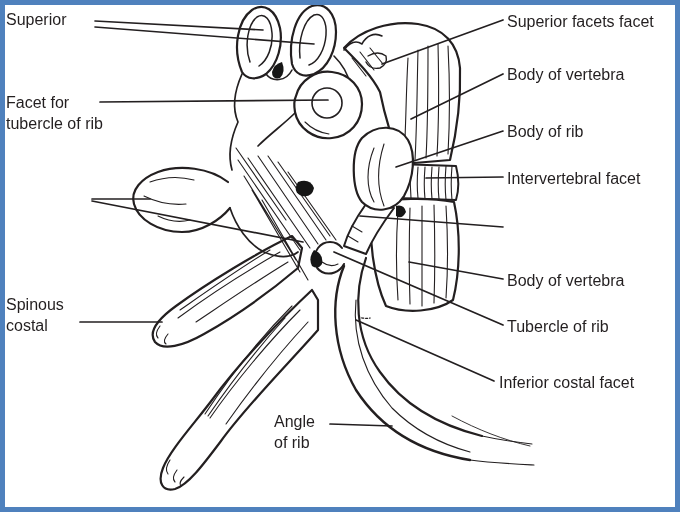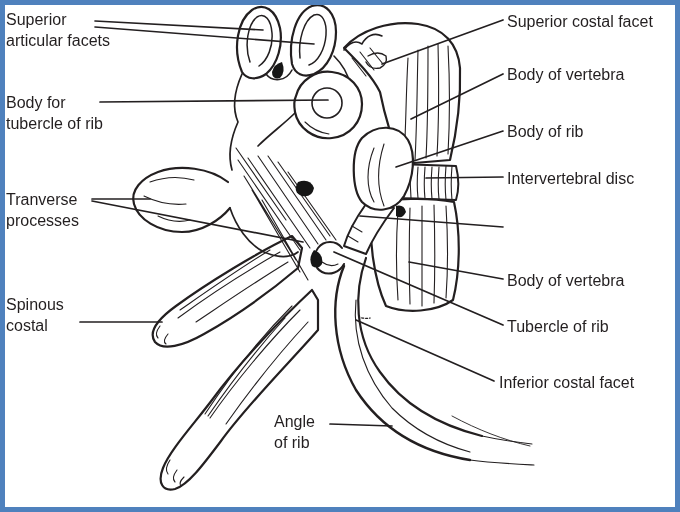--- a/index.html
+++ b/index.html
@@ -135,46 +135,41 @@
         <path d="M503,279 L409,262"></path>
         <path d="M503,325 L334,252"></path>
         <path d="M494,381 L356,320"></path>
         <path d="M330,424 L392,426"></path>
       </g>
     </g>
   </svg>
 
   <div class="label" style="left:6px;top:9px">
     <span class="ln">Superior</span>
-    <span class="ln">articular facets</span>
   </div>
   <div class="label" style="left:6px;top:92px">
-    <span class="ln">Body for</span>
+    <span class="ln">Facet for</span>
     <span class="ln">tubercle of rib</span>
-  </div>
-  <div class="label" style="left:6px;top:189px">
-    <span class="ln">Tranverse</span>
-    <span class="ln">processes</span>
   </div>
   <div class="label" style="left:6px;top:294px">
     <span class="ln">Spinous</span>
     <span class="ln">costal</span>
   </div>
 
   <div class="label" style="left:507px;top:11px">
-    <span class="ln">Superior costal facet</span>
+    <span class="ln">Superior facets facet</span>
   </div>
   <div class="label" style="left:507px;top:64px">
     <span class="ln">Body of vertebra</span>
   </div>
   <div class="label" style="left:507px;top:121px">
     <span class="ln">Body of rib</span>
   </div>
   <div class="label" style="left:507px;top:168px">
-    <span class="ln">Intervertebral disc</span>
+    <span class="ln">Intervertebral facet</span>
   </div>
   <div class="label" style="left:507px;top:270px">
     <span class="ln">Body of vertebra</span>
   </div>
   <div class="label" style="left:507px;top:316px">
     <span class="ln">Tubercle of rib</span>
   </div>
   <div class="label" style="left:499px;top:372px">
     <span class="ln">Inferior costal facet</span>
   </div>

